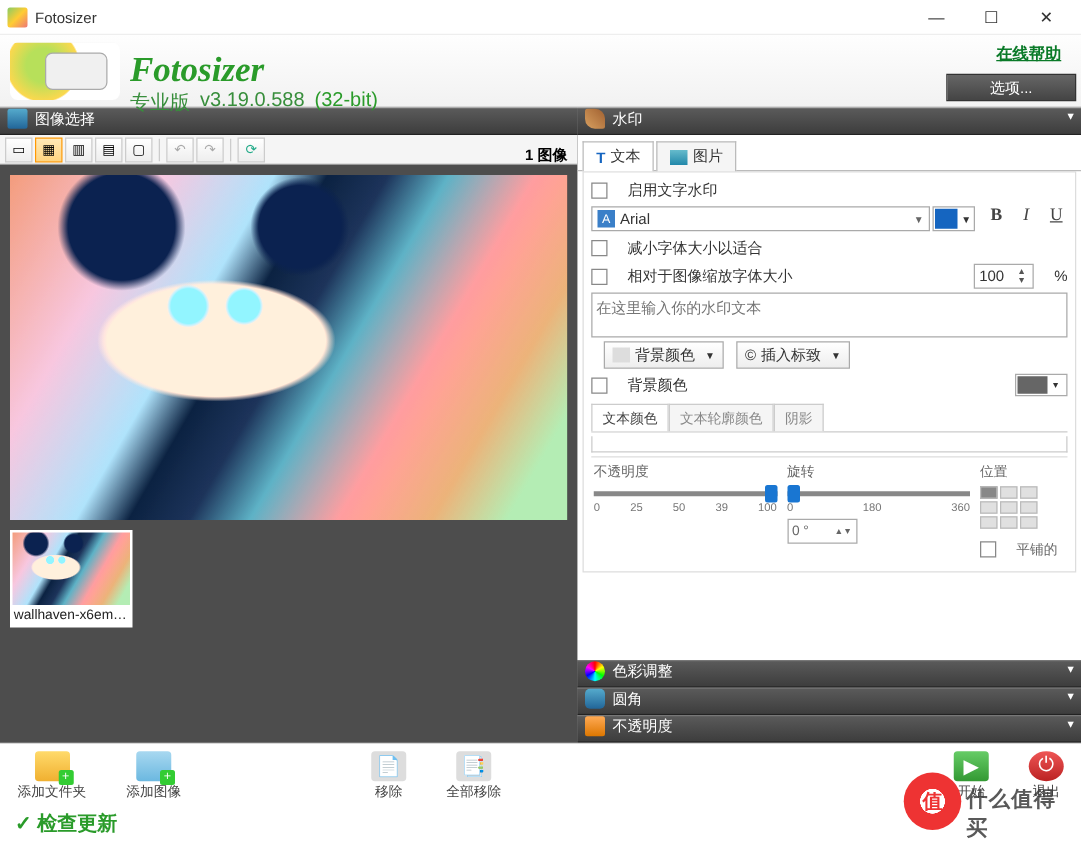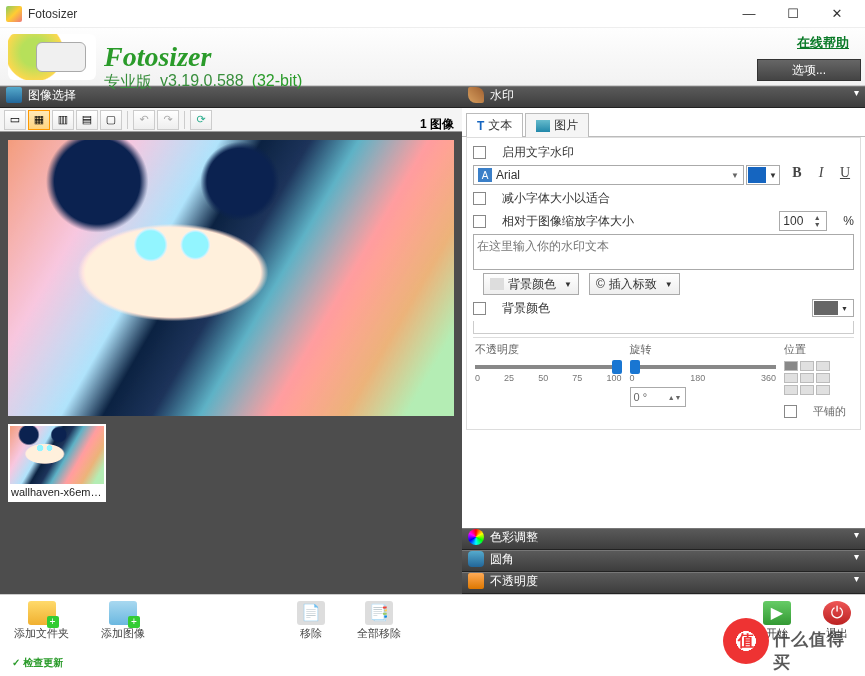--- a/index.html
+++ b/index.html
@@ -106,21 +106,21 @@
 .foot-btn .ico { width:28px; height:24px; border-radius:3px; display:flex; align-items:center; justify-content:center; font-size:16px; }
 .foot-btn .ico.folder { background:linear-gradient(#ffda6b,#f0b030); position:relative; }
 .foot-btn .ico.folder::after { content:"+"; position:absolute; right:-3px; bottom:-3px; width:12px; height:12px; background:#3c3; color:#fff; font-size:10px; border-radius:2px; display:flex; align-items:center; justify-content:center; }
 .foot-btn .ico.img { background:linear-gradient(#a8d8f0,#6bb8e0); position:relative; }
 .foot-btn .ico.img::after { content:"+"; position:absolute; right:-3px; bottom:-3px; width:12px; height:12px; background:#3c3; color:#fff; font-size:10px; border-radius:2px; display:flex; align-items:center; justify-content:center; }
 .foot-btn .ico.move { background:#ddd; }
 .foot-btn .ico.moveall { background:#ddd; position:relative; }
 .foot-btn .ico.play { background:linear-gradient(#6c6,#393); color:#fff; }
 .foot-btn .ico.power { background:linear-gradient(#e55,#b22); color:#fff; border-radius:50%; }
 .footer .spacer { flex:1; }
-.update-check { position:absolute; left:12px; bottom:6px; color:#2a9b2a; font-size:10px; font-weight:bold; }
+.update-check { position:absolute; left:12px; bottom:6px; color:#2a9b2a; font-size:16px; font-weight:bold; }
 .update-check::before { content:"✓ "; }
 
 
 .badge { position:absolute; right:16px; bottom:10px; width:126px; height:48px; pointer-events:none; }
 .badge .circle { width:46px; height:46px; border-radius:50%; background:radial-gradient(circle,#fff 30%,#e33 31%); position:absolute; left:0; top:0; display:flex; align-items:center; justify-content:center; color:#e33; font-size:16px; font-weight:bold; }
 .badge .txt { position:absolute; left:50px; top:10px; font-size:17px; font-weight:bold; color:rgba(60,60,60,0.85); letter-spacing:1px; }
 </style>
 </head>
 <body>
 
@@ -250,34 +250,39 @@
         </div>
         <div class="row">
           <span class="chk"></span>
           <span style="flex:1;">背景颜色</span>
           <div class="small-color">
               <div class="sw"></div>
               <span class="dd">▼</span>
             </div>
         </div>
 
+        <div class="inner-tabs">
+          <div class="inner-tab active">文本颜色</div>
+          <div class="inner-tab">文本轮廓颜色</div>
+          <div class="inner-tab">阴影</div>
+        </div>
         <div class="inner-body">
         </div>
 
         <div class="bottom-controls">
           <div class="ctrl-group">
             <div>不透明度</div>
             <div class="slider">
                 <div class="thumb-s" style="left:calc(100% - 10px);"></div>
               </div>
             <div class="ticks">
               <span>0</span>
               <span>25</span>
               <span>50</span>
-              <span>75</span>
+              <span>39</span>
               <span>100</span>
             </div>
           </div>
           <div class="ctrl-group">
             <div>旋转</div>
             <div class="slider">
                 <div class="thumb-s" style="left:0;"></div>
               </div>
             <div class="ticks">
               <span>0</span>

